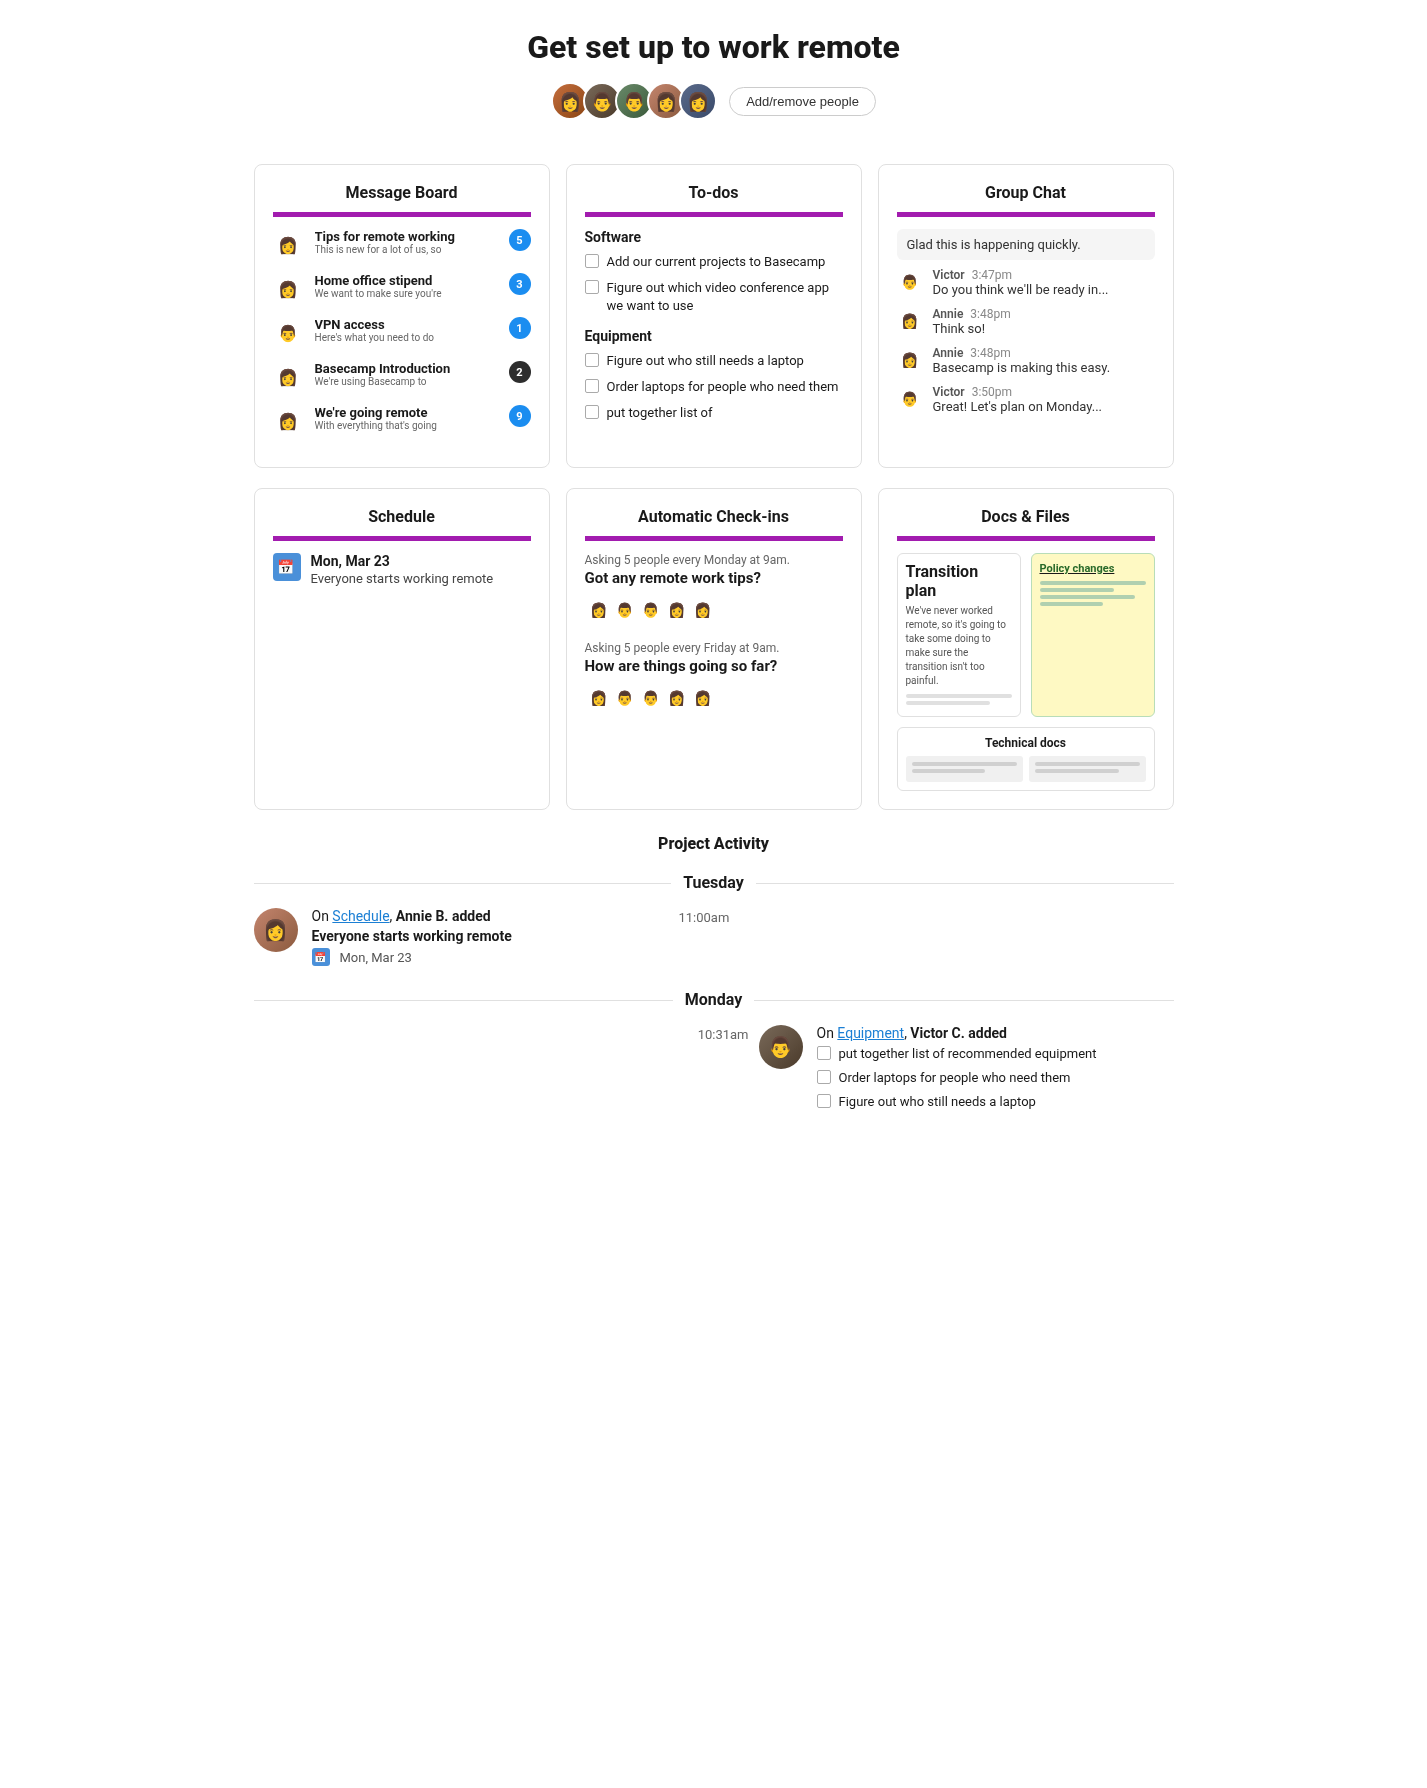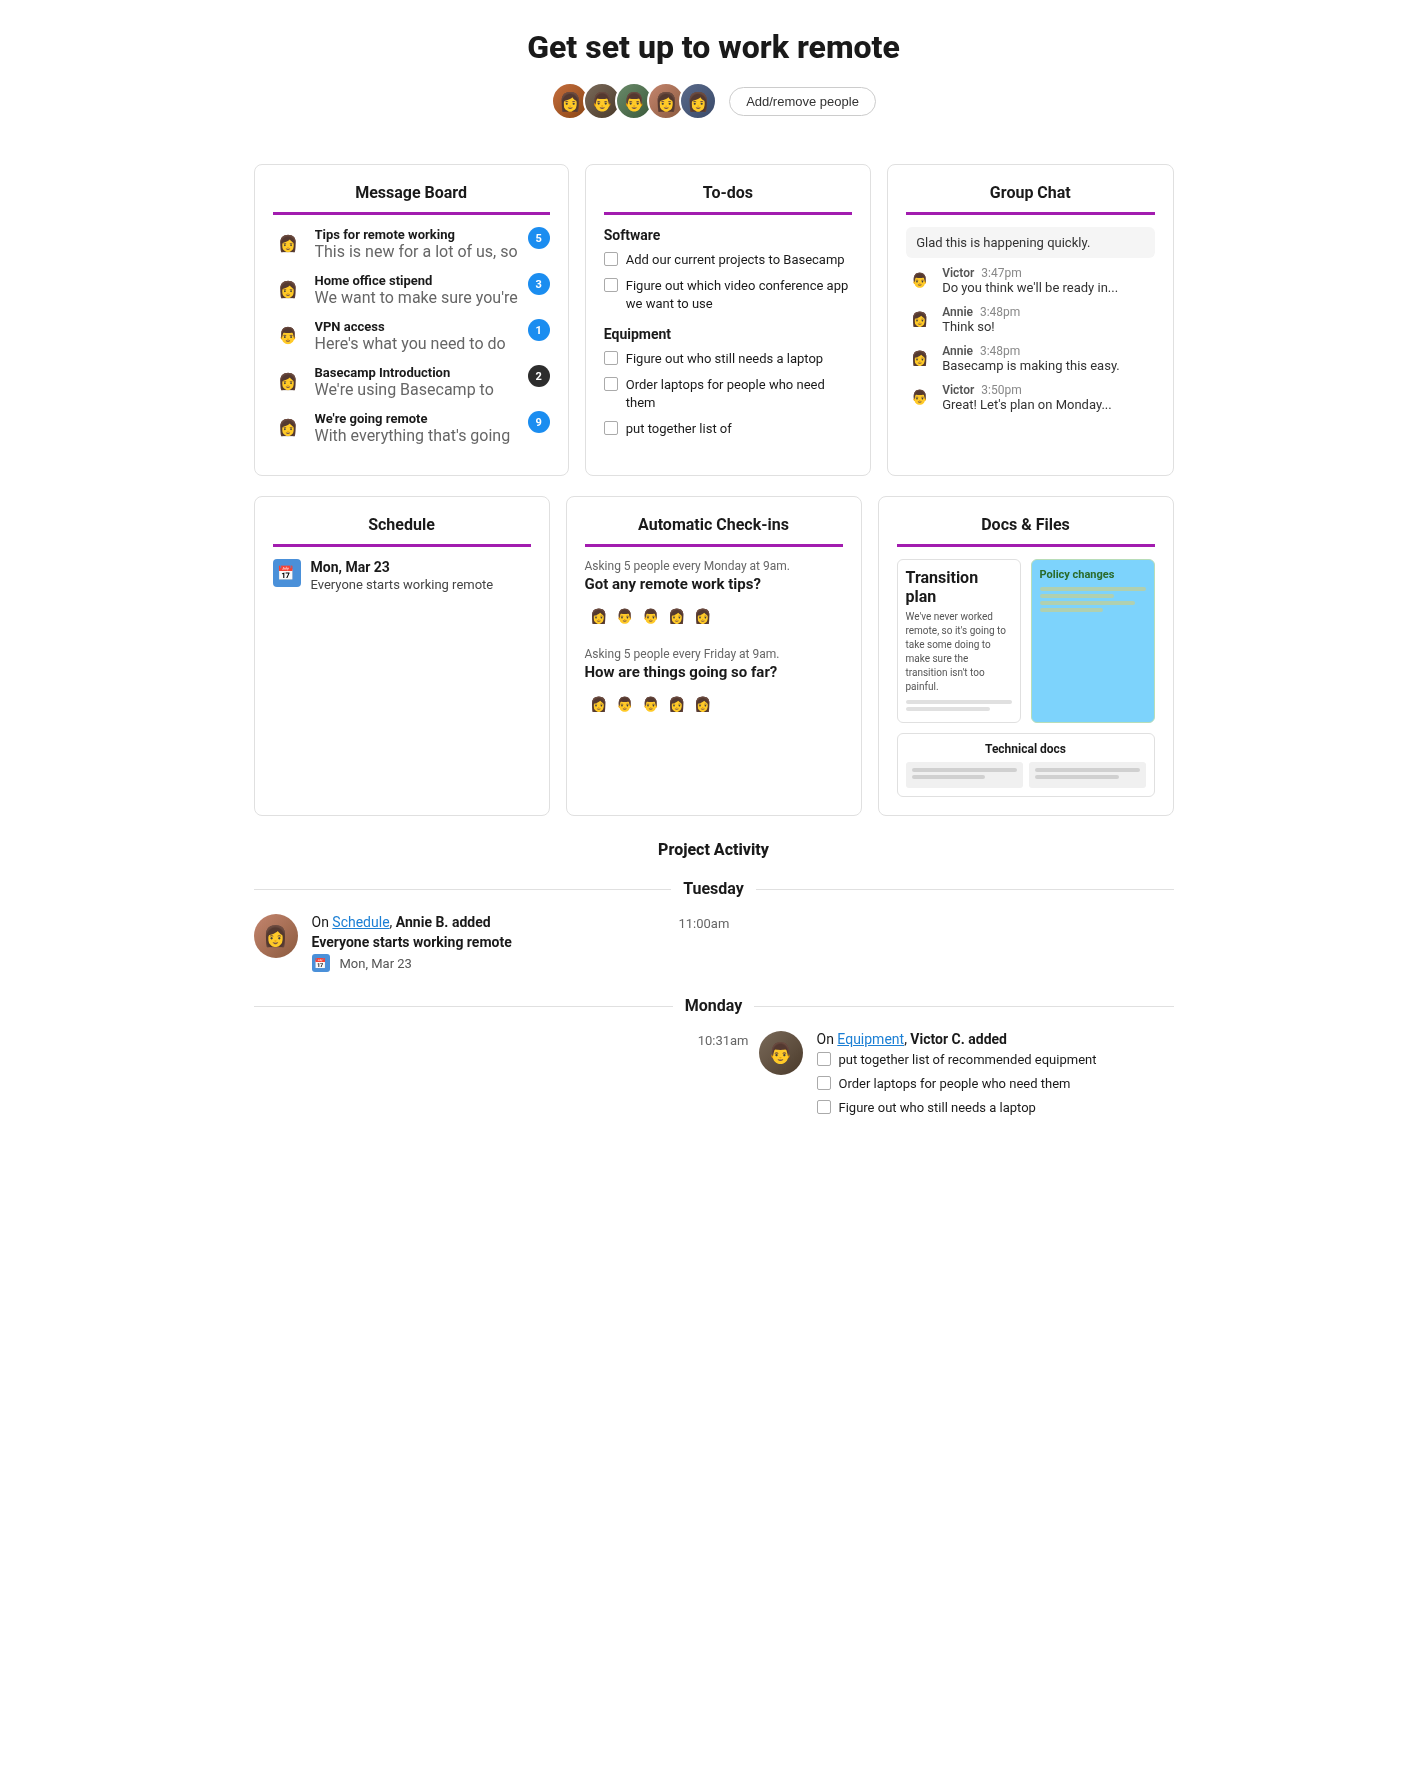--- a/index.html
+++ b/index.html
@@ -89,21 +89,21 @@
       padding: 18px;
       background: #fff;
     }
 
     .card-title {
       font-size: 16px;
       font-weight: 700;
       text-align: center;
       margin-bottom: 12px;
       padding-bottom: 10px;
-      border-bottom: 3px solid #a21caf;
+      border-bottom: 5px solid #a21caf;
     }
 
     
     .message-item {
       display: flex;
       align-items: flex-start;
       gap: 10px;
       margin-bottom: 12px;
     }
     .message-avatar {
@@ -118,21 +118,21 @@
     }
     .message-content { flex: 1; min-width: 0; }
     .message-title {
       font-weight: 700;
       font-size: 13px;
       white-space: nowrap;
       overflow: hidden;
       text-overflow: ellipsis;
     }
     .message-preview {
-      font-size: 16px;
+      font-size: 10px;
       color: #666;
       white-space: nowrap;
       overflow: hidden;
       text-overflow: ellipsis;
     }
     .badge {
       width: 22px;
       height: 22px;
       border-radius: 50%;
       display: flex;
@@ -543,21 +543,21 @@
 
       <div style="flex:1; border:1px solid #e0e0e0; border-radius:6px; padding:8px; font-size:12px;">
         <div style="font-weight:700; font-size:16px; margin-bottom:4px;">Transition plan</div>
         <div style="font-size:10px; color:#555; line-height:1.4;">We've never worked remote, so it's going to take some doing to make sure the transition isn't too painful.</div>
         <div style="margin-top:6px;">
           <div style="height:4px; background:#e0e0e0; border-radius:2px; margin-bottom:3px; width:100%;"></div>
           <div style="height:4px; background:#e0e0e0; border-radius:2px; margin-bottom:3px; width:80%;"></div>
         </div>
       </div>
 
-      <div style="flex:1; border:1px solid #b8ddb8; border-radius:6px; padding:8px; background:#7dd3fc; font-size:12px;">
+      <div style="flex:1; border:1px solid #b8ddb8; border-radius:6px; padding:8px; background:#fef9c3; font-size:12px;text-decoration:underline;">
         <div style="font-weight:700; font-size:11px; margin-bottom:6px; color:#2a6a2a;">Policy changes</div>
         <div style="margin-top:4px;">
           <div style="height:4px; background:#b0d0b0; border-radius:2px; margin-bottom:3px; width:100%;"></div>
           <div style="height:4px; background:#b0d0b0; border-radius:2px; margin-bottom:3px; width:70%;"></div>
           <div style="height:4px; background:#b0d0b0; border-radius:2px; margin-bottom:3px; width:90%;"></div>
           <div style="height:4px; background:#b0d0b0; border-radius:2px; margin-bottom:3px; width:60%;"></div>
         </div>
       </div>
     </div>
 

